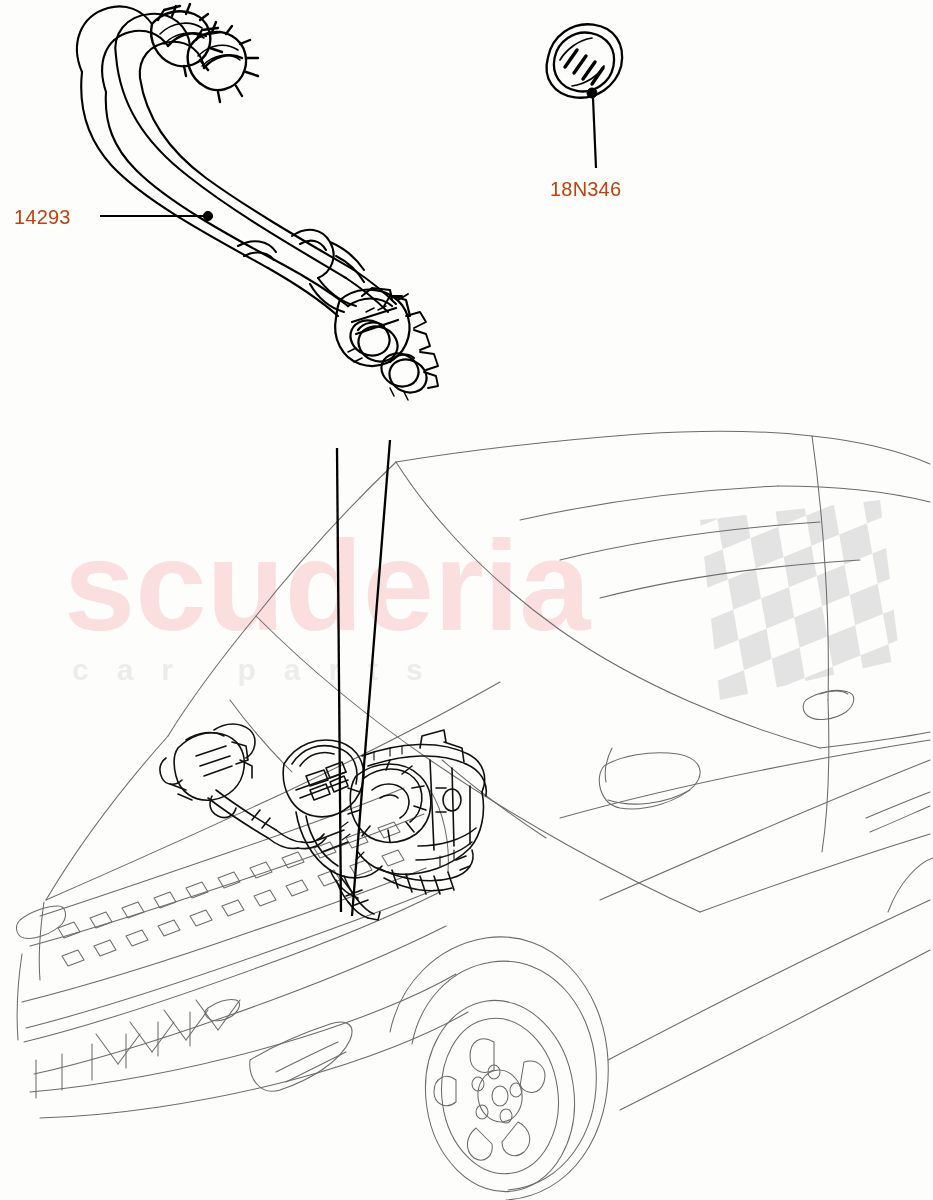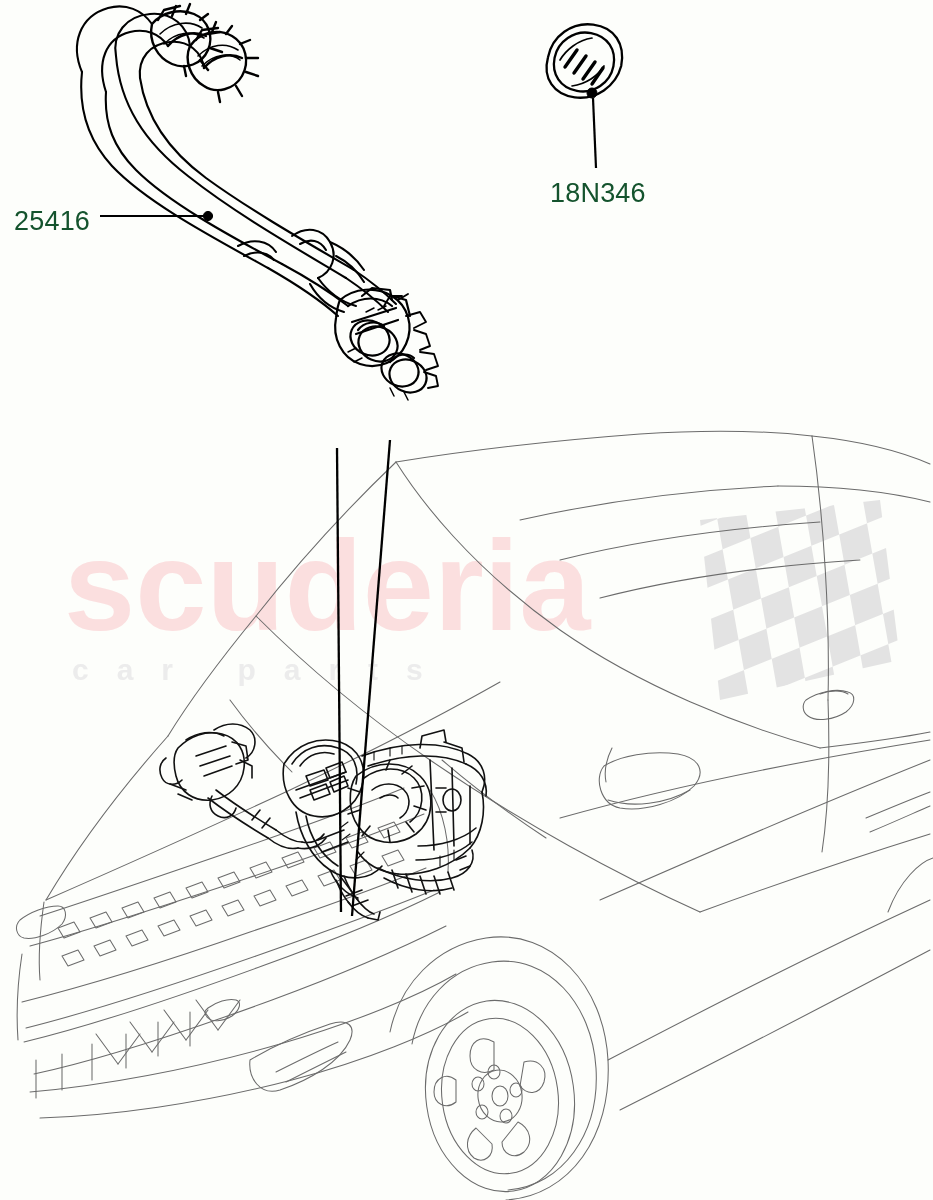--- a/index.html
+++ b/index.html
@@ -28,23 +28,23 @@
     font-weight: bold;
     fill: #fbdfdf;
   }
   .wm-sub {
     font-family: "Liberation Sans", sans-serif;
     font-weight: bold;
     fill: #ececec;
   }
   .callout {
     position: absolute;
-    color: #14532d;
+    color: #c2410c;
     font-family: "Liberation Sans", sans-serif;
-    font-size: 27px;
+    font-size: 20px;
     font-weight: normal;
     letter-spacing: 0.2px;
     white-space: nowrap;
   }
   #label-18472 { left: 14px; top: 206px; }
   #label-18N346 { left: 550px; top: 178px; }
 </style>
 </head>
 <body>
 
@@ -483,17 +483,17 @@
 
       <g>
         <line x1="337" y1="448" x2="341" y2="912" stroke-width="2.3"></line>
       </g>
       <g>
         <line x1="390" y1="440" x2="352" y2="916" stroke-width="2.3"></line>
       </g>
     </g>
   </svg>
 
-  <div class="callout" id="label-18472">25416</div>
+  <div class="callout" id="label-18472">14293</div>
 
   <div class="callout" id="label-18N346">18N346</div>
 
 </div>
 
 </body></html>

